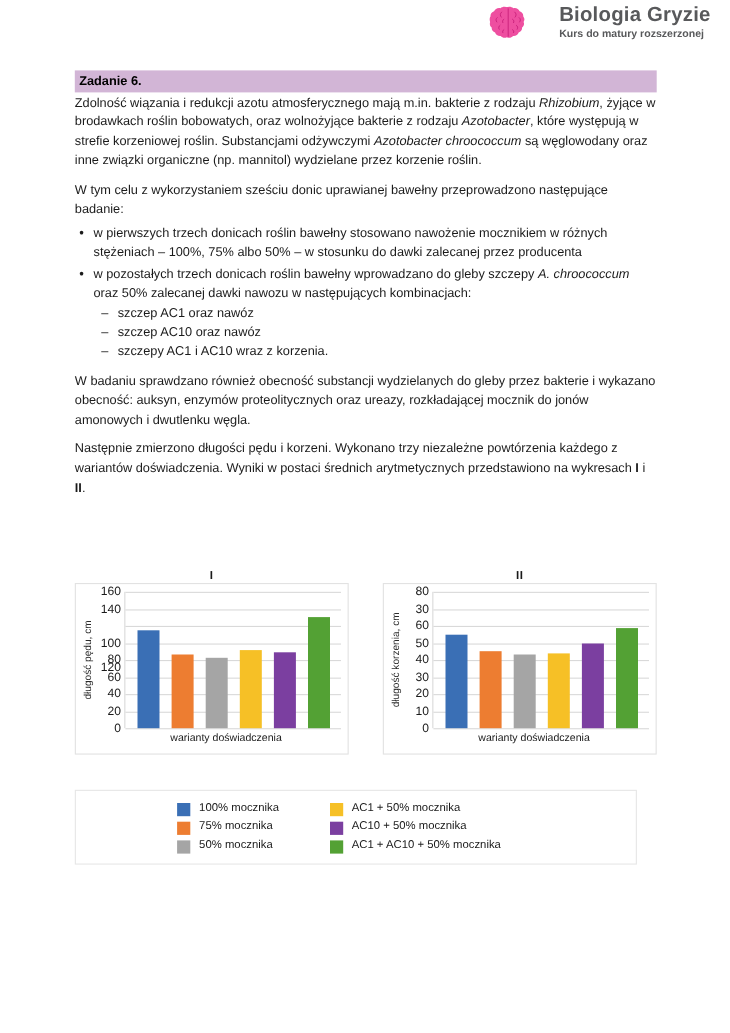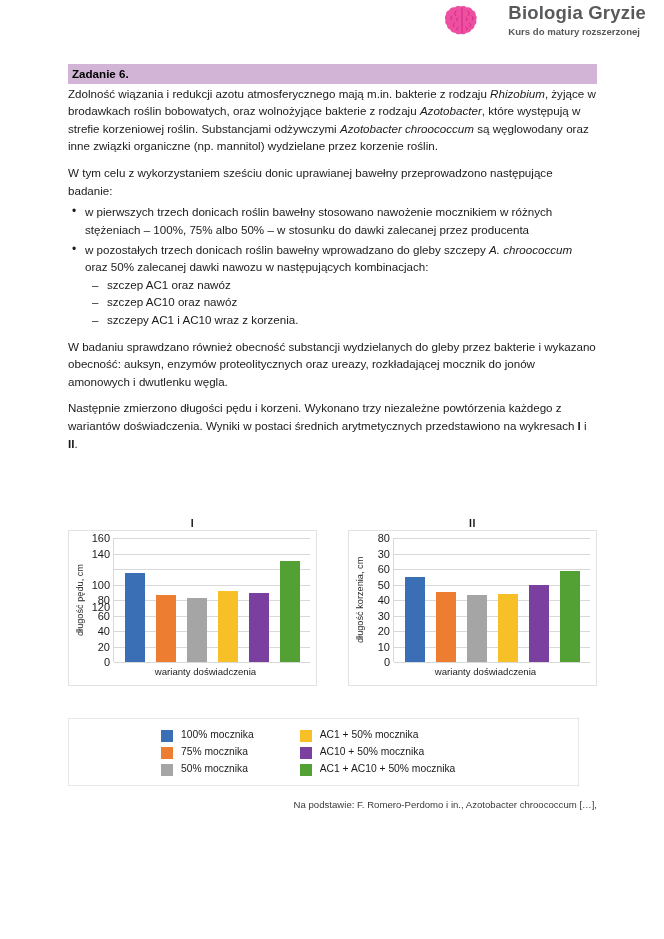--- a/index.html
+++ b/index.html
@@ -406,14 +406,13 @@
       </div>
       <div class="legend-item">
         <span class="swatch" style="background:#53a134"></span>
         <span>AC1 + AC10 + 50% mocznika</span>
       </div>
     </div>
   </div>
 </div>
 
 <div class="source">
-  <div>Na podstawie: F. Romero-Perdomo i in., Azotobacter chroococcum […],</div>
 </div>
 
 </body></html>

